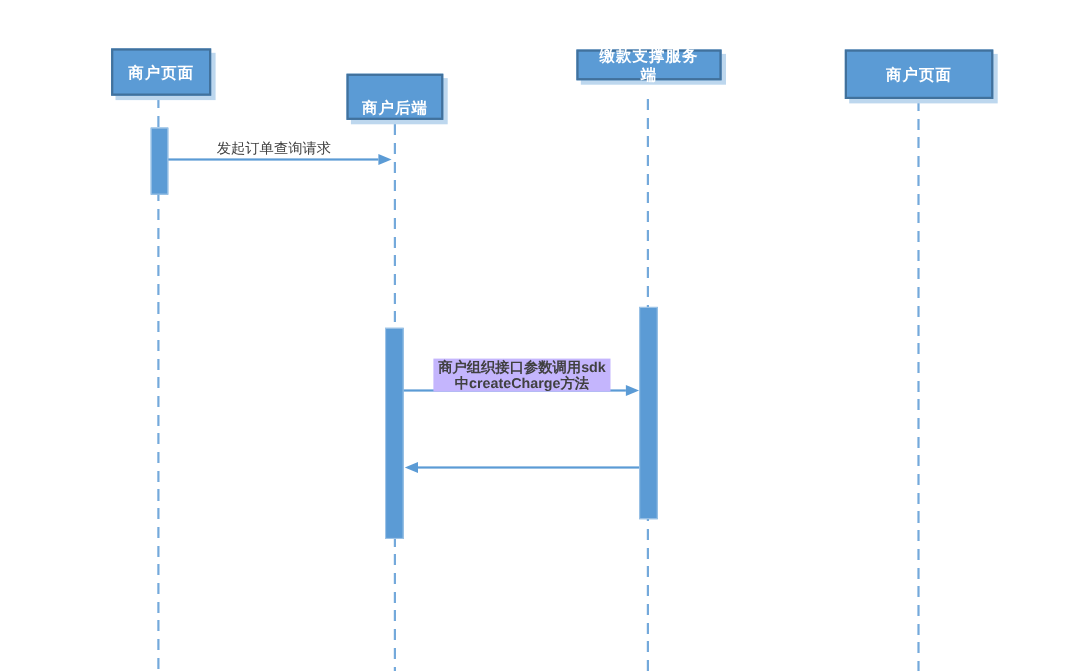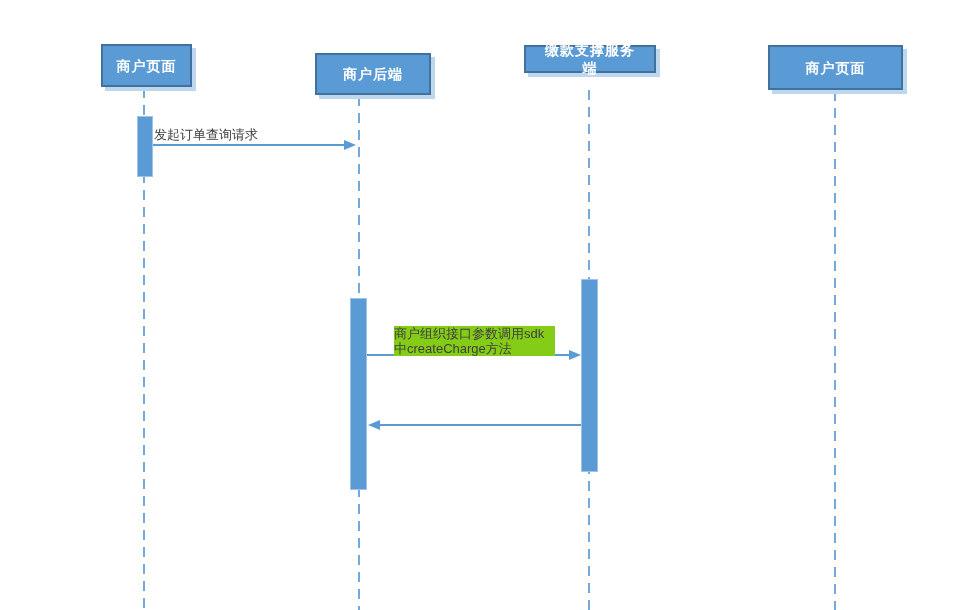--- a/index.html
+++ b/index.html
@@ -55,40 +55,40 @@
     position:absolute;
     width:0;height:0;
     border-top:5px solid transparent;
     border-bottom:5px solid transparent;
     border-right:12px solid #5B9BD5;
   }
   .msg-label{
     position:absolute;
     font-size:13px;
     color:#404040;
-    text-align:left;
+    text-align:center;
     white-space:pre-line;
     line-height:15px;
   }
-  .msg-label.on-line{background:#84cc16;}
+  .msg-label.on-line{background:#c4b5fd;font-weight:bold;}
 </style>
 </head>
 <body>
 
 <div class="stage">
 
   <div class="lifeline" style="left:143px;top:88px;height:522px;"></div>
   <div class="lifeline" style="left:358px;top:96px;height:514px;"></div>
   <div class="lifeline" style="left:588px;top:90px;height:520px;"></div>
   <div class="lifeline" style="left:834px;top:91px;height:519px;"></div>
 
   <div class="head-box" style="left:101px;top:44px;width:91px;height:43px;">
     <span>商户页面</span>
   </div>
-  <div class="head-box" style="left:315px;top:53px;width:116px;height:42px;">
+  <div class="head-box" style="left:315px;top:67px;width:88px;height:42px;align-items:flex-end;">
     <span>商户后端</span>
   </div>
   <div class="head-box" style="left:524px;top:45px;width:132px;height:28px;">
     <span>缴款支撑服务
 端</span>
   </div>
   <div class="head-box" style="left:768px;top:45px;width:135px;height:45px;">
     <span>商户页面</span>
   </div>
 

